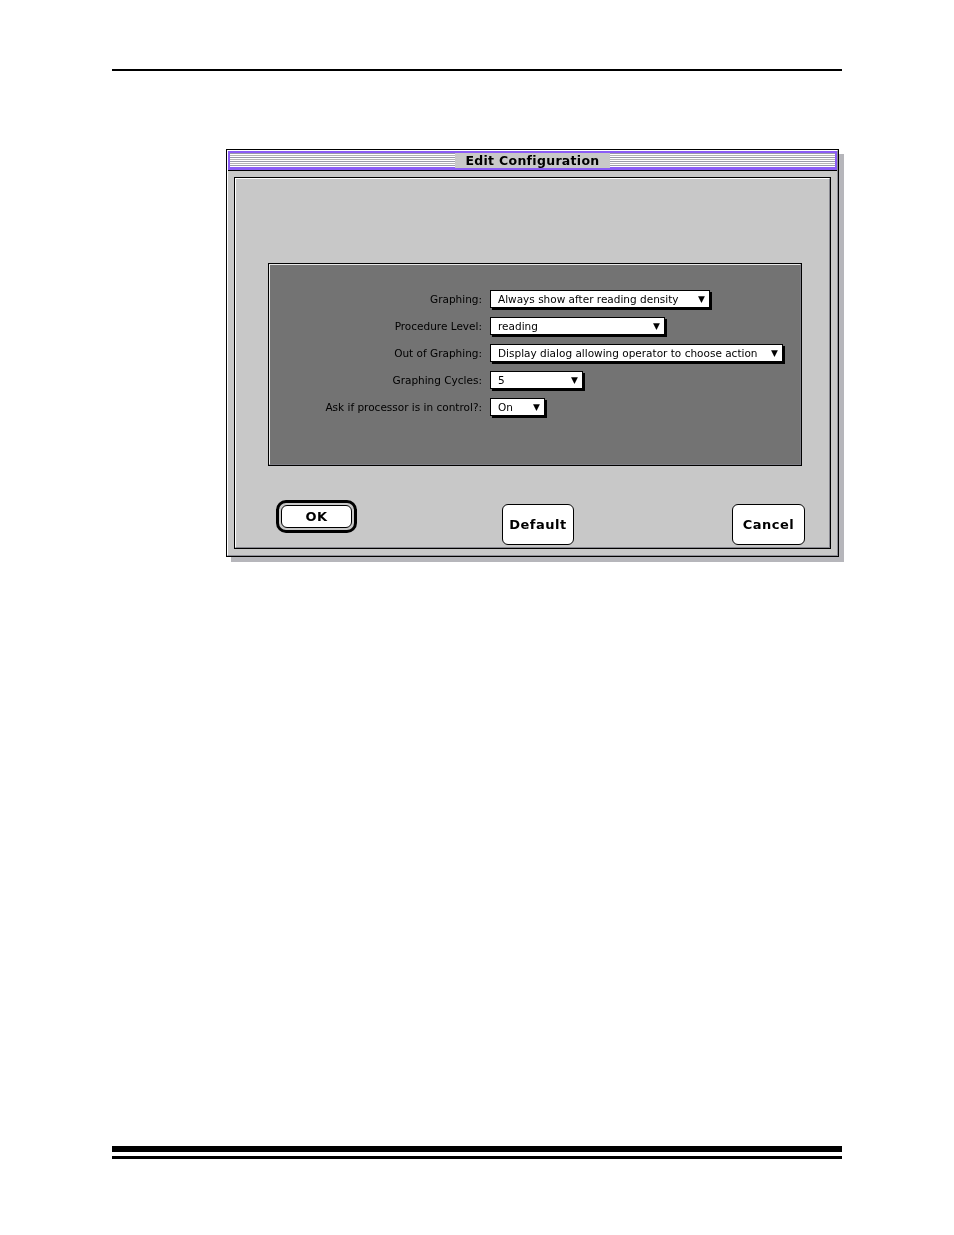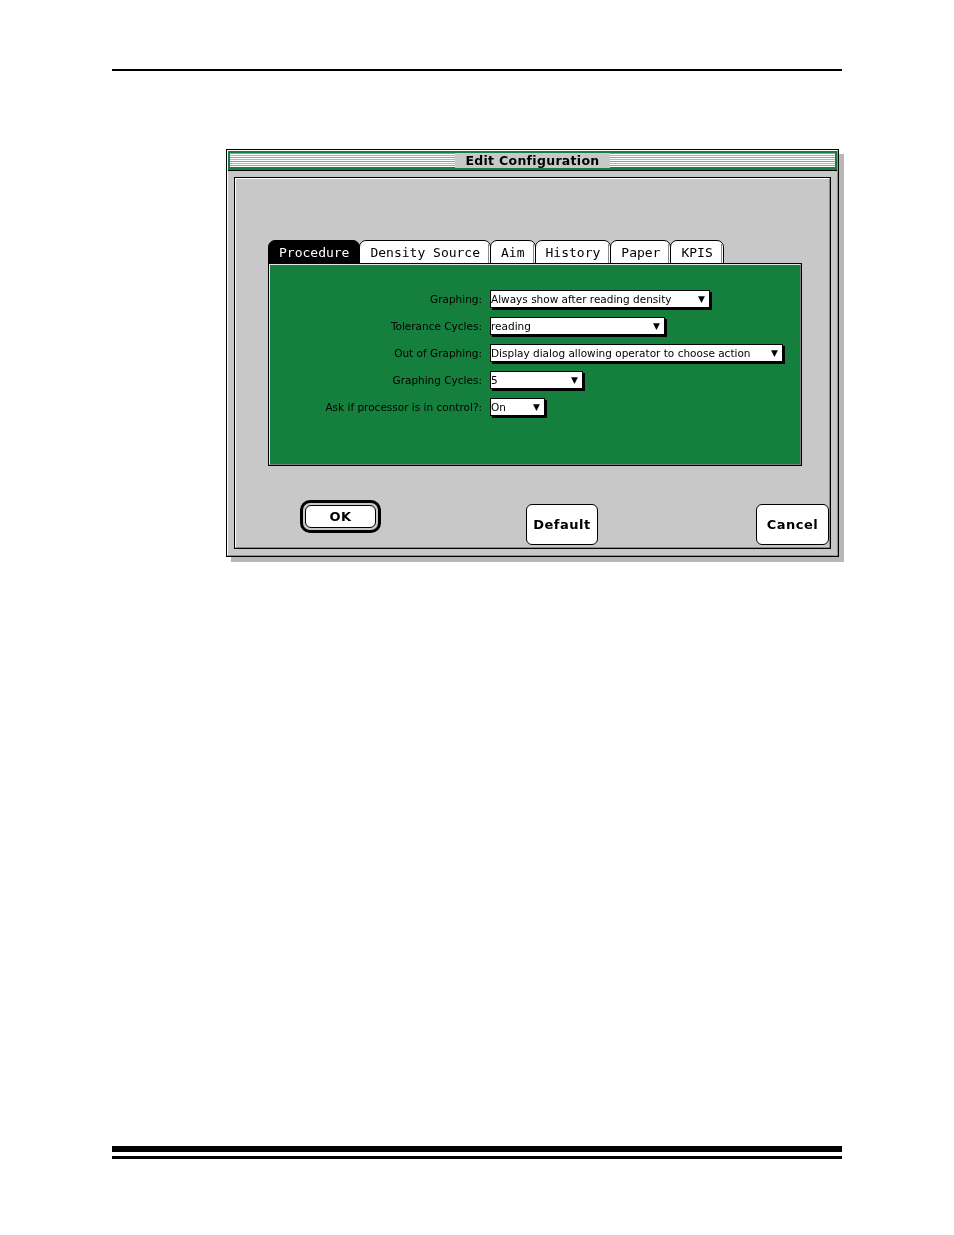--- a/index.html
+++ b/index.html
@@ -71,21 +71,21 @@
     border-left: 1px solid #ffffff;
     border-right: 1px solid #8d8d96;
     border-bottom: 1px solid #8d8d96;
     pointer-events: none;
   }
 
   
   .titlebar {
     position: relative;
     height: 20px;
-    background: #15803d;
+    background: #8b5cf6;
     border-bottom: 1px solid #000;
     display: flex;
     align-items: center;
     justify-content: center;
     overflow: hidden;
   }
   .titlebar-stripes {
     position: absolute;
     left: 3px;
     right: 3px;
@@ -177,21 +177,21 @@
     background: #8a8a8a;
   }
 
   
   .tabpanel {
     position: absolute;
     left: 33px;
     top: 85px;
     right: 28px;
     height: 203px;
-    background: #15803d;
+    background: #737373;
     border: 1px solid #000;
     box-sizing: border-box;
   }
   .tabpanel::after {
     content: "";
     position: absolute;
     left: 0; top: 0; right: 0; bottom: 0;
     border-top: 1px solid #e8e8e8;
     border-left: 1px solid #e8e8e8;
     border-right: 1px solid #7f7f86;
@@ -238,20 +238,21 @@
     height: 18px;
     background: #ffffff;
     border: 1px solid #000;
     box-sizing: border-box;
     display: flex;
     align-items: center;
     box-shadow: 2px 2px 0 0 #000;
     font-family: "DejaVu Sans", sans-serif;
     font-size: 10.5px;
     color: #000;
+    padding-left: 7px;
     padding-right: 4px;
     white-space: nowrap;
   }
   .popup .popup-value {
     flex: 0 0 auto;
   }
   .popup .popup-arrow {
     margin-left: auto;
     padding-left: 10px;
     font-size: 9px;
@@ -265,21 +266,20 @@
   .popup.w-ask { width: 55px; }
   .popup.w-ask .popup-arrow { padding-left: 6px; }
 
   
   .buttonbar {
     position: absolute;
     left: 0;
     right: 0;
     top: 322px;
     height: 34px;
-    margin-left: 24px;
   }
   .btn {
     position: absolute;
     height: 41px;
     background: #ffffff;
     border: 1px solid #000;
     border-radius: 6px;
     display: flex;
     align-items: center;
     justify-content: center;
@@ -330,57 +330,37 @@
 
 <div class="window">
 
   <div class="titlebar">
     <div class="titlebar-stripes"></div>
     <div class="titlebar-title">Edit Configuration</div>
   </div>
 
   <div class="window-body">
 
-    <div class="tabstrip">
-      <div class="tab active">
-        <span>Procedure</span>
-      </div>
-      <div class="tab">
-        <span>Density Source</span>
-      </div>
-      <div class="tab">
-        <span>Aim</span>
-      </div>
-      <div class="tab">
-        <span>History</span>
-      </div>
-      <div class="tab">
-        <span>Paper</span>
-      </div>
-      <div class="tab">
-        <span>KPIS</span>
-      </div>
-    </div>
 
     <div class="tabpanel-shadow"></div>
 
     <div class="tabpanel">
 
       <div class="form">
 
         <div class="form-row">
           <div class="form-label">Graphing:</div>
           <div class="popup w-graphing">
             <span class="popup-value">Always show after reading density</span>
             <span class="popup-arrow">▼</span>
           </div>
         </div>
 
         <div class="form-row">
-          <div class="form-label">Tolerance Cycles:</div>
+          <div class="form-label">Procedure Level:</div>
           <div class="popup w-tolerance">
             <span class="popup-value">reading</span>
             <span class="popup-arrow">▼</span>
           </div>
         </div>
 
         <div class="form-row">
           <div class="form-label">Out of Graphing:</div>
           <div class="popup w-outof">
             <span class="popup-value">Display dialog allowing operator to choose action</span>

